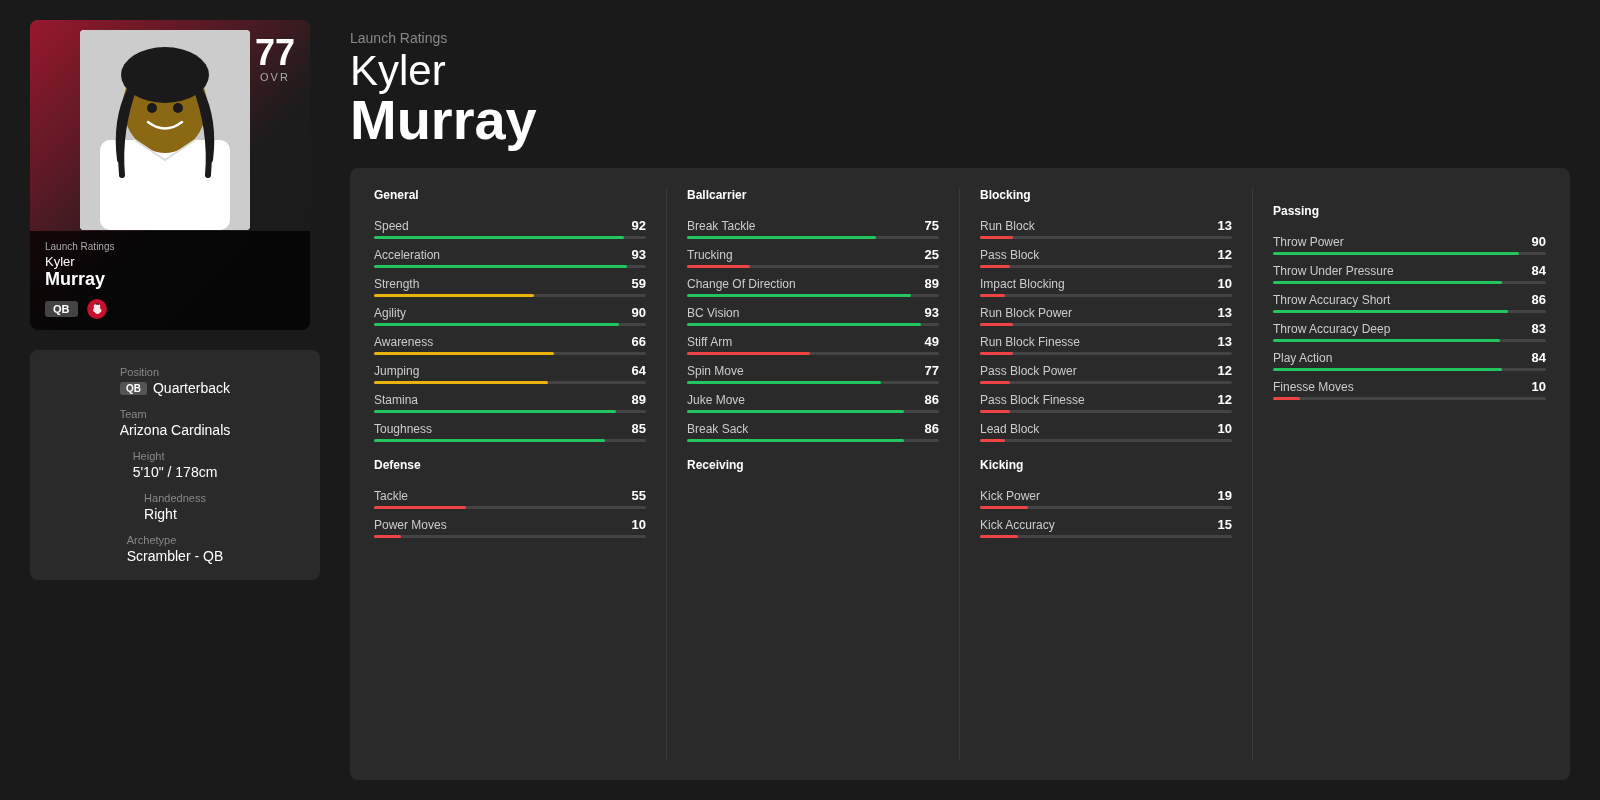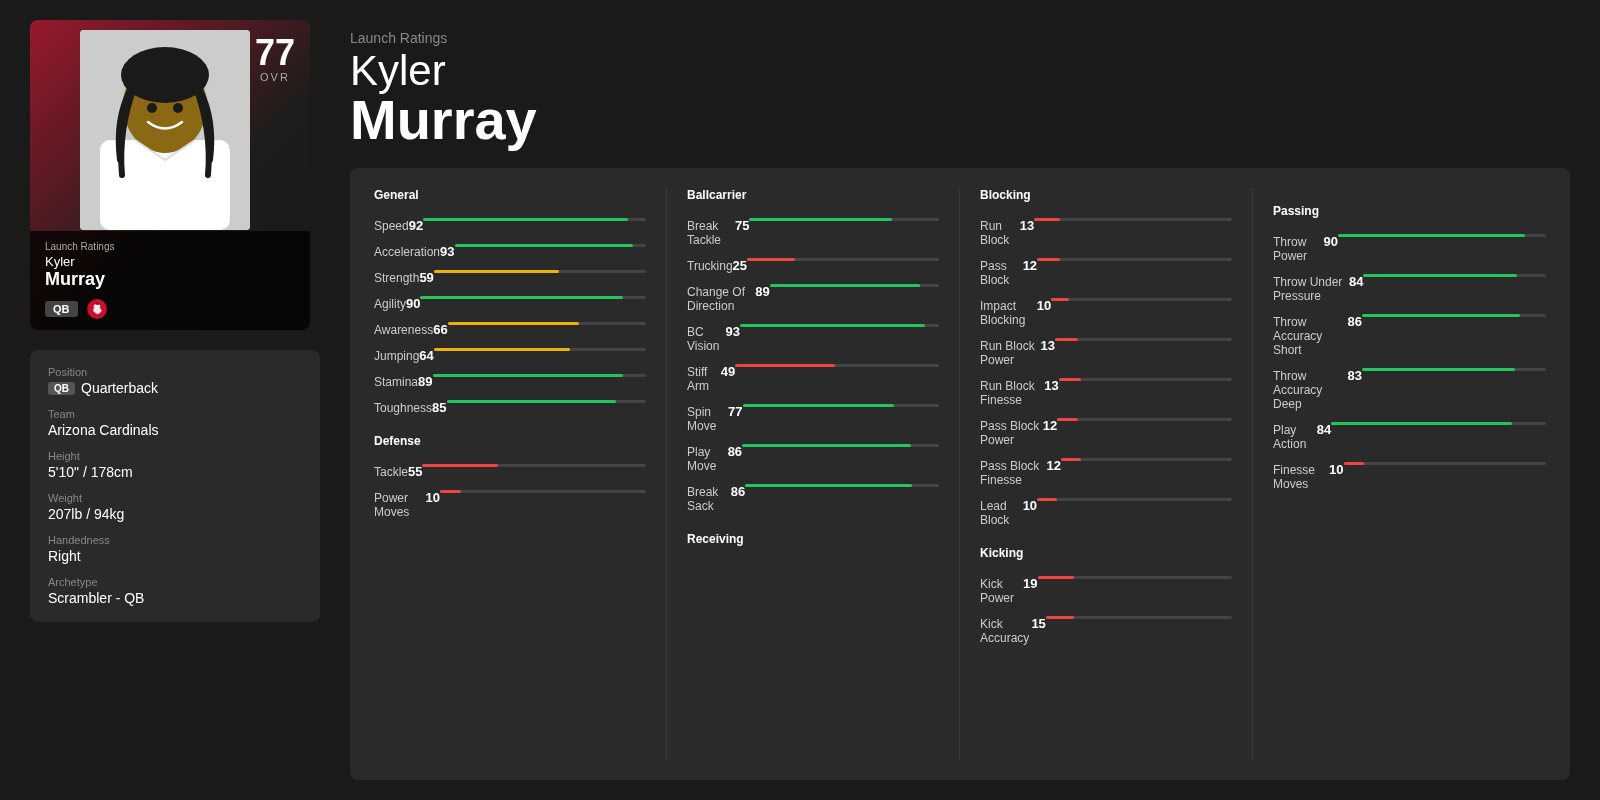--- a/index.html
+++ b/index.html
@@ -124,20 +124,21 @@
     }
 
     
     .player-info {
       background: #2a2a2a;
       border-radius: 8px;
       padding: 16px 18px;
       display: flex;
       flex-direction: column;
       gap: 12px;
+      align-items: center;
     }
 
     .info-row {
       display: flex;
       flex-direction: column;
       gap: 2px;
     }
 
     .info-label {
       font-size: 11px;
@@ -225,21 +226,21 @@
     .cat-title {
       font-size: 12px;
       font-weight: 700;
       color: #fff;
       margin-bottom: 12px;
       padding-bottom: 4px;
     }
 
     .stat-row {
       display: flex;
-      flex-direction: row;
+      flex-direction: column;
       margin-bottom: 8px;
     }
 
     .stat-top {
       display: flex;
       justify-content: space-between;
       align-items: baseline;
       margin-bottom: 3px;
     }
 
@@ -340,24 +341,20 @@
     </div>
     <div class="info-row">
       <span class="info-label">Team</span>
       <span class="info-value">Arizona Cardinals</span>
     </div>
     <div class="info-row">
       <span class="info-label">Height</span>
       <span class="info-value">5'10" / 178cm</span>
     </div>
     <div class="info-row">
-      <span class="info-label">Weight</span>
-      <span class="info-value">207lb / 94kg</span>
-    </div>
-    <div class="info-row">
       <span class="info-label">Handedness</span>
       <span class="info-value">Right</span>
     </div>
     <div class="info-row">
       <span class="info-label">Archetype</span>
       <span class="info-value">Scrambler - QB</span>
     </div>
   </div>
 </div>
 
@@ -523,21 +520,21 @@
         <div class="stat-top">
           <span class="stat-name">Spin Move</span>
           <span class="stat-value">77</span>
         </div>
         <div class="stat-bar-track">
           <div class="stat-bar-fill bar-green" style="width:77%"></div>
         </div>
       </div>
           <div class="stat-row">
         <div class="stat-top">
-          <span class="stat-name">Play Move</span>
+          <span class="stat-name">Juke Move</span>
           <span class="stat-value">86</span>
         </div>
         <div class="stat-bar-track">
           <div class="stat-bar-fill bar-green" style="width:86%"></div>
         </div>
       </div>
           <div class="stat-row">
         <div class="stat-top">
           <span class="stat-name">Break Sack</span>
           <span class="stat-value">86</span>

